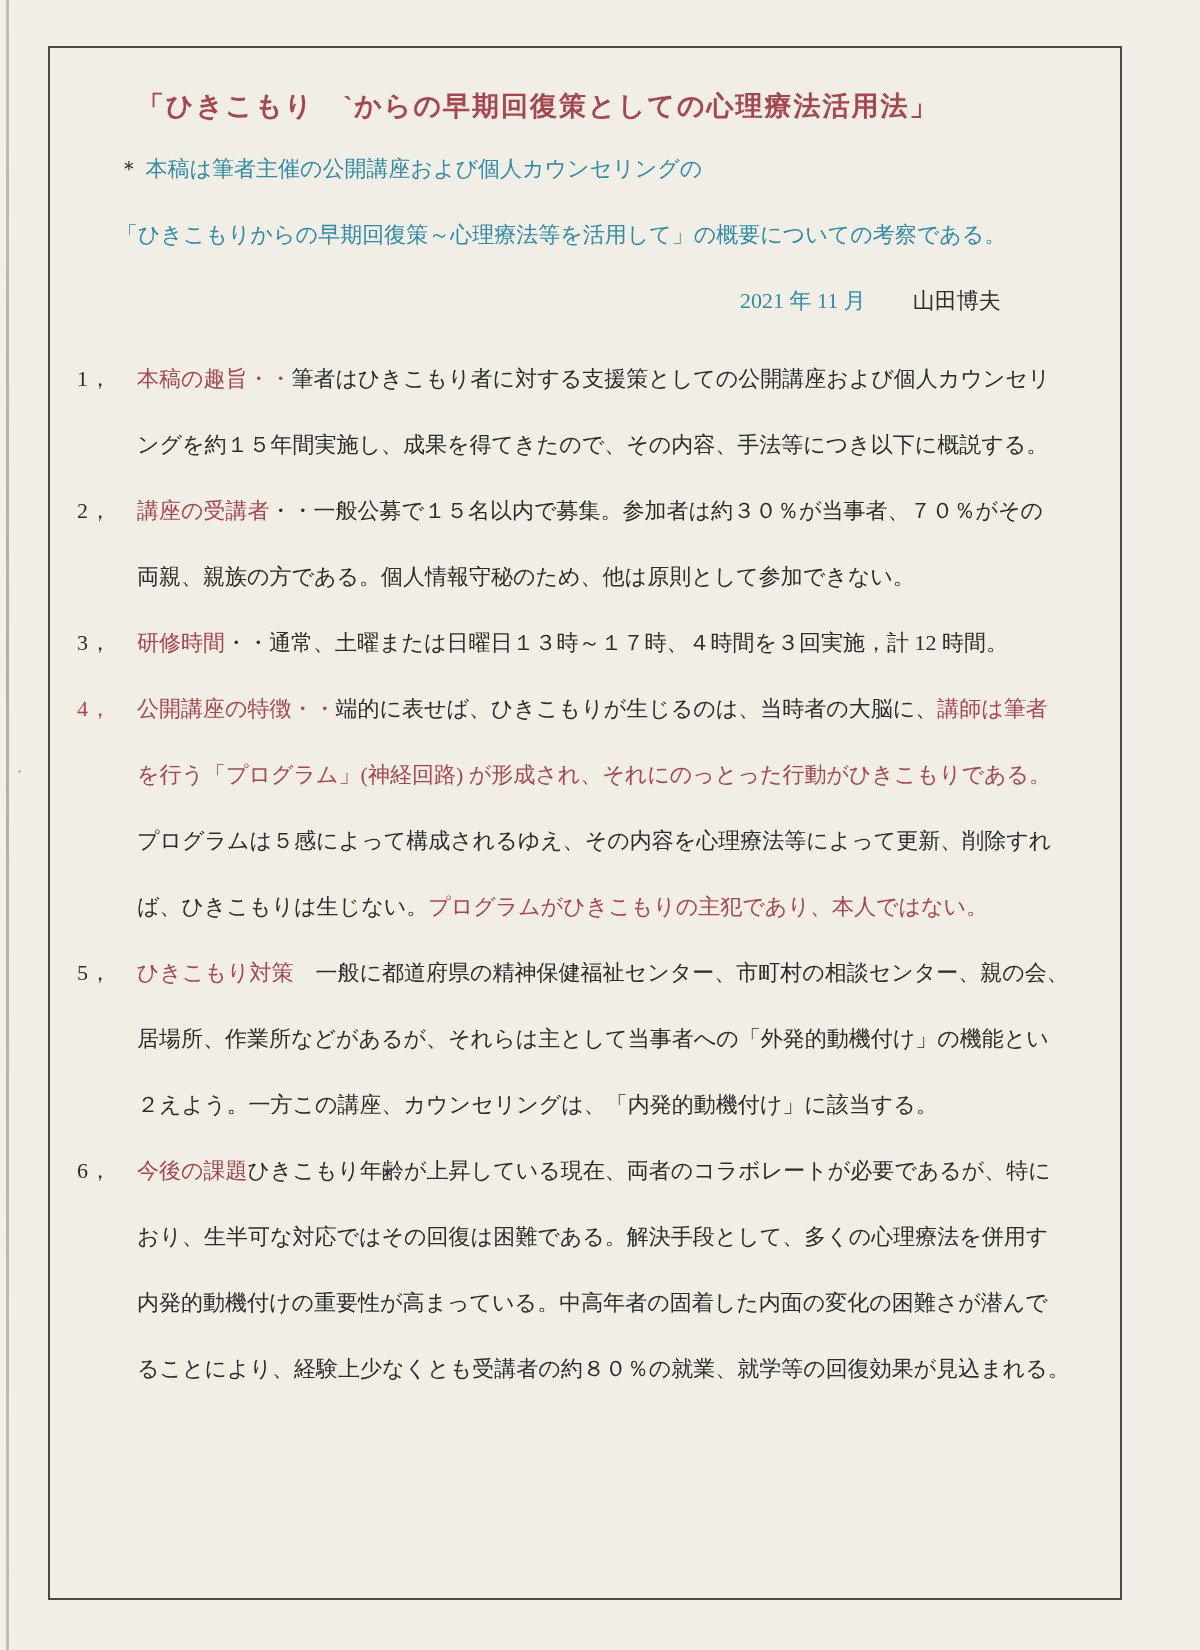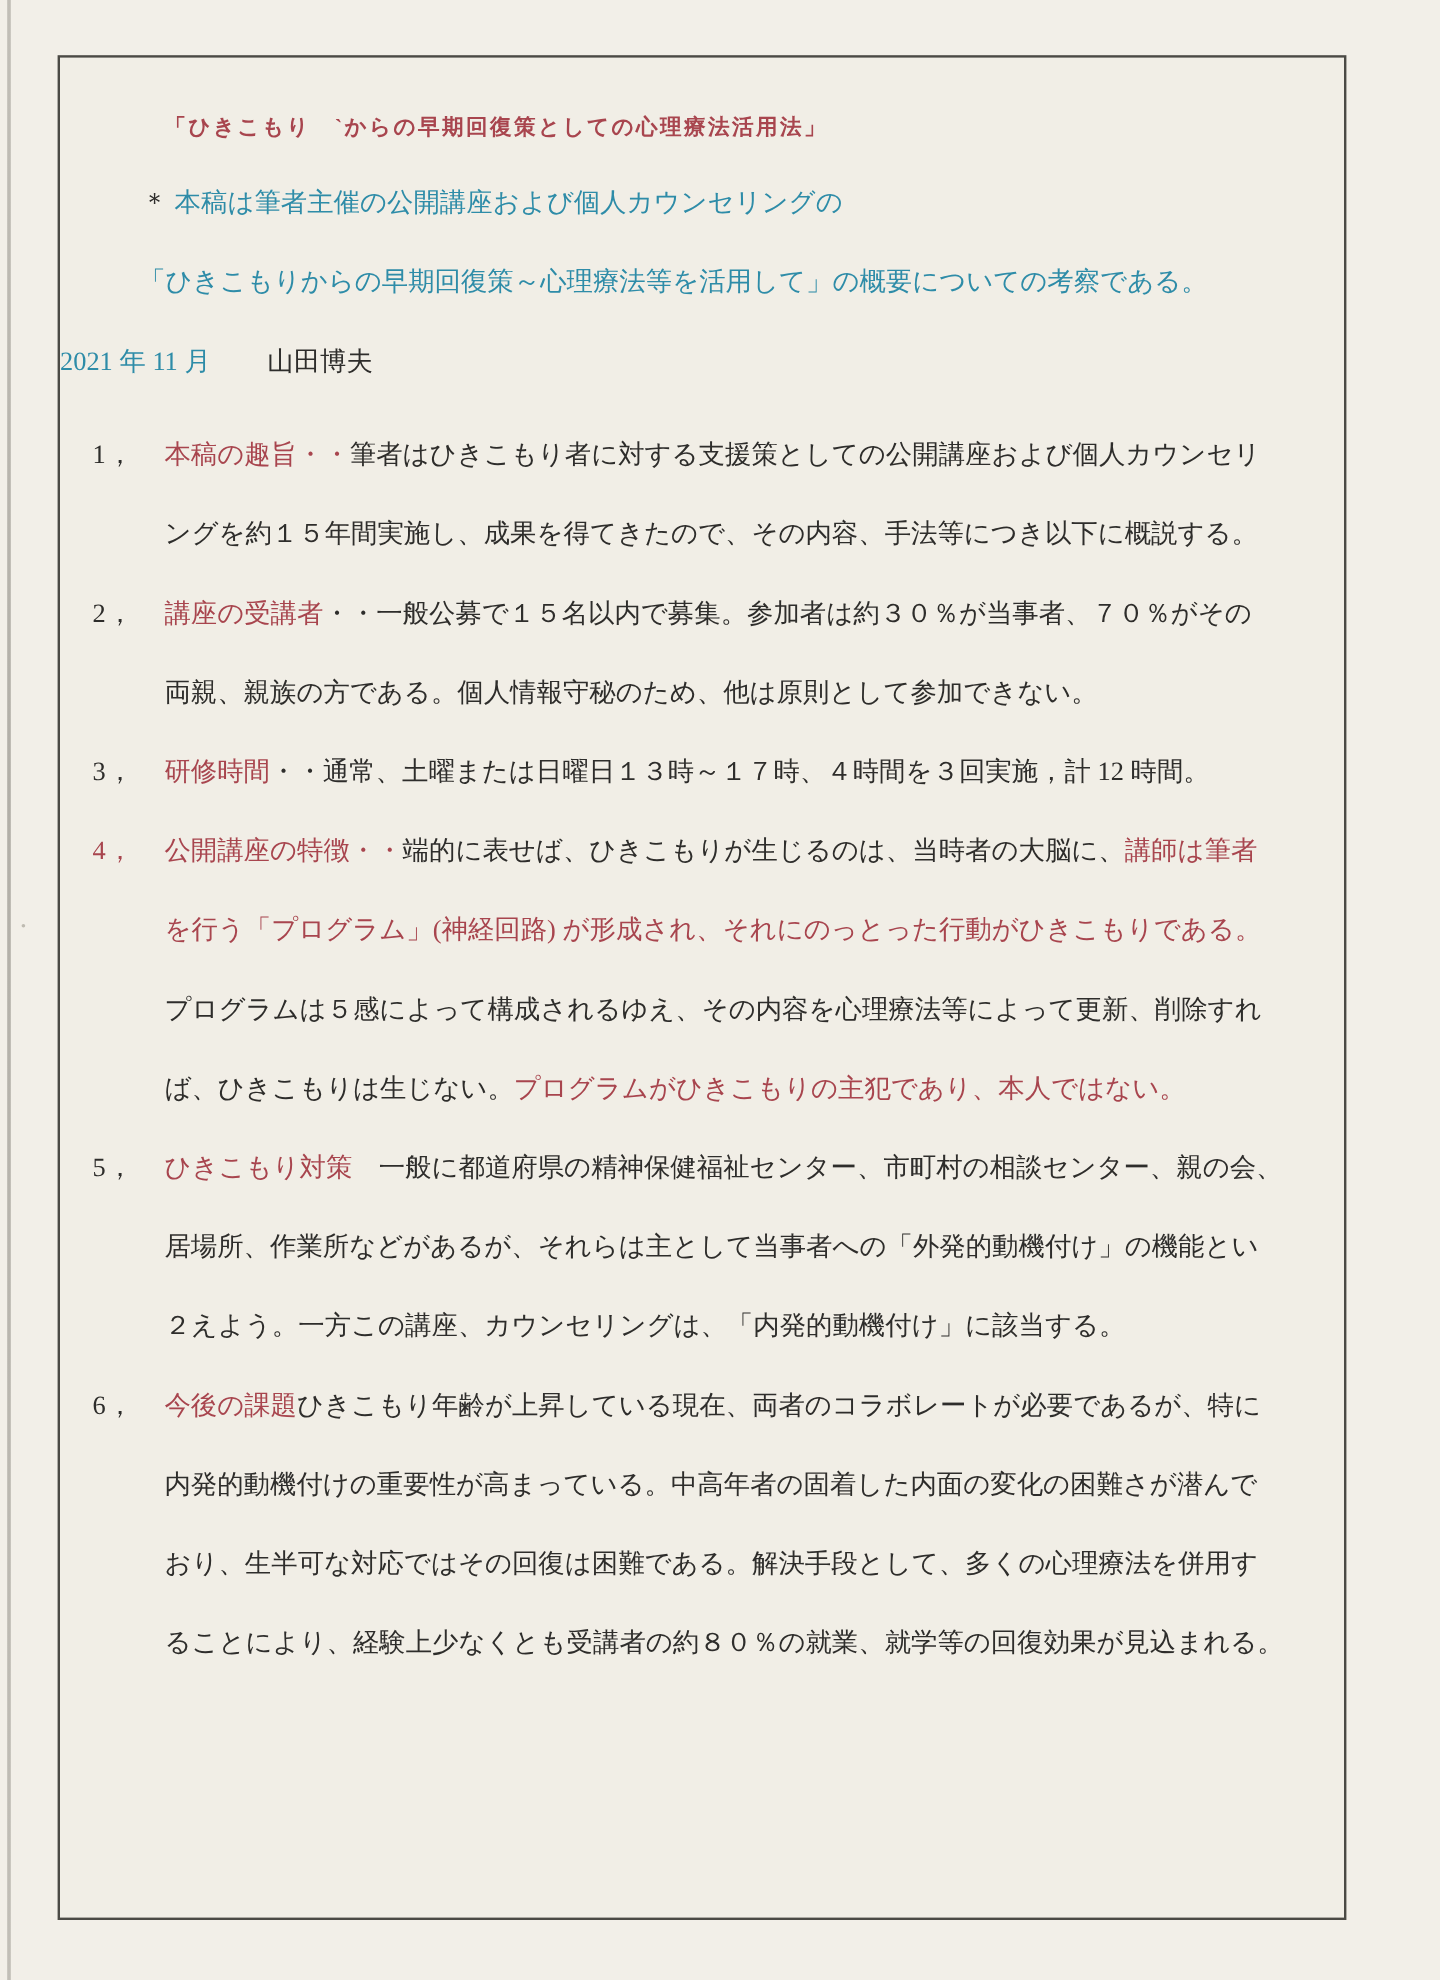--- a/index.html
+++ b/index.html
@@ -28,26 +28,26 @@
     position:relative;
     line-height:66px;height:66px;
     white-space:nowrap;
     font-size:22px;
     color:#2e2d2b;
   }
   .title-line{
     padding-top:28px;
     line-height:60px;height:60px;
     padding-left:87px;
-    font-size:18px;font-weight:600;
+    font-size:27px;font-weight:600;
     letter-spacing:2px;
   }
   .star-line{padding-left:68px;}
   .quote-line{padding-left:66px;}
-  .date-line{font-family:Liberation Serif, serif;}
+  .date-line{padding-left:690px;font-family:Liberation Serif, serif;}
   .sections{margin-top:12px;}
   .sec-line{padding-left:87px;}
   .sec-num{
     position:absolute;left:27px;top:0;
     letter-spacing:1px;
   }
   .c-k{color:#2e2d2b;}
   .c-r{color:#a8454e;}
   .c-t{color:#2e8ca8;}
   .author-gap{display:inline-block;width:36px;}
@@ -97,20 +97,20 @@
           <div class="line sec-line"><span class="c-k">プログラムは５感によって構成されるゆえ、その内容を心理療法等によって更新、削除すれ</span></div>
           <div class="line sec-line"><span class="c-k">ば、ひきこもりは生じない。</span><span class="c-r">プログラムがひきこもりの主犯であり、本人ではない。</span></div>
         </div>
         <div>
           <div class="line sec-line"><span class="sec-num c-k">5，</span><span class="c-r">ひきこもり対策</span><span class="c-k">　一般に都道府県の精神保健福祉センター、市町村の相談センター、親の会、</span></div>
           <div class="line sec-line"><span class="c-k">居場所、作業所などがあるが、それらは主として当事者への「外発的動機付け」の機能とい</span></div>
           <div class="line sec-line"><span class="c-k">２えよう。一方この講座、カウンセリングは、「内発的動機付け」に該当する。</span></div>
         </div>
         <div>
           <div class="line sec-line"><span class="sec-num c-k">6，</span><span class="c-r">今後の課題</span><span class="c-k">ひきこもり年齢が上昇している現在、両者のコラボレートが必要であるが、特に</span></div>
+          <div class="line sec-line"><span class="c-k">おり、生半可な対応ではその回復は困難である。解決手段として、多くの心理療法を併用す</span></div>
           <div class="line sec-line"><span class="c-k">内発的動機付けの重要性が高まっている。中高年者の固着した内面の変化の困難さが潜んで</span></div>
-          <div class="line sec-line"><span class="c-k">おり、生半可な対応ではその回復は困難である。解決手段として、多くの心理療法を併用す</span></div>
           <div class="line sec-line"><span class="c-k">ることにより、経験上少なくとも受講者の約８０％の就業、就学等の回復効果が見込まれる。</span></div>
         </div>
       </div>
 
   </div>
 </div>
 
 </body></html>

